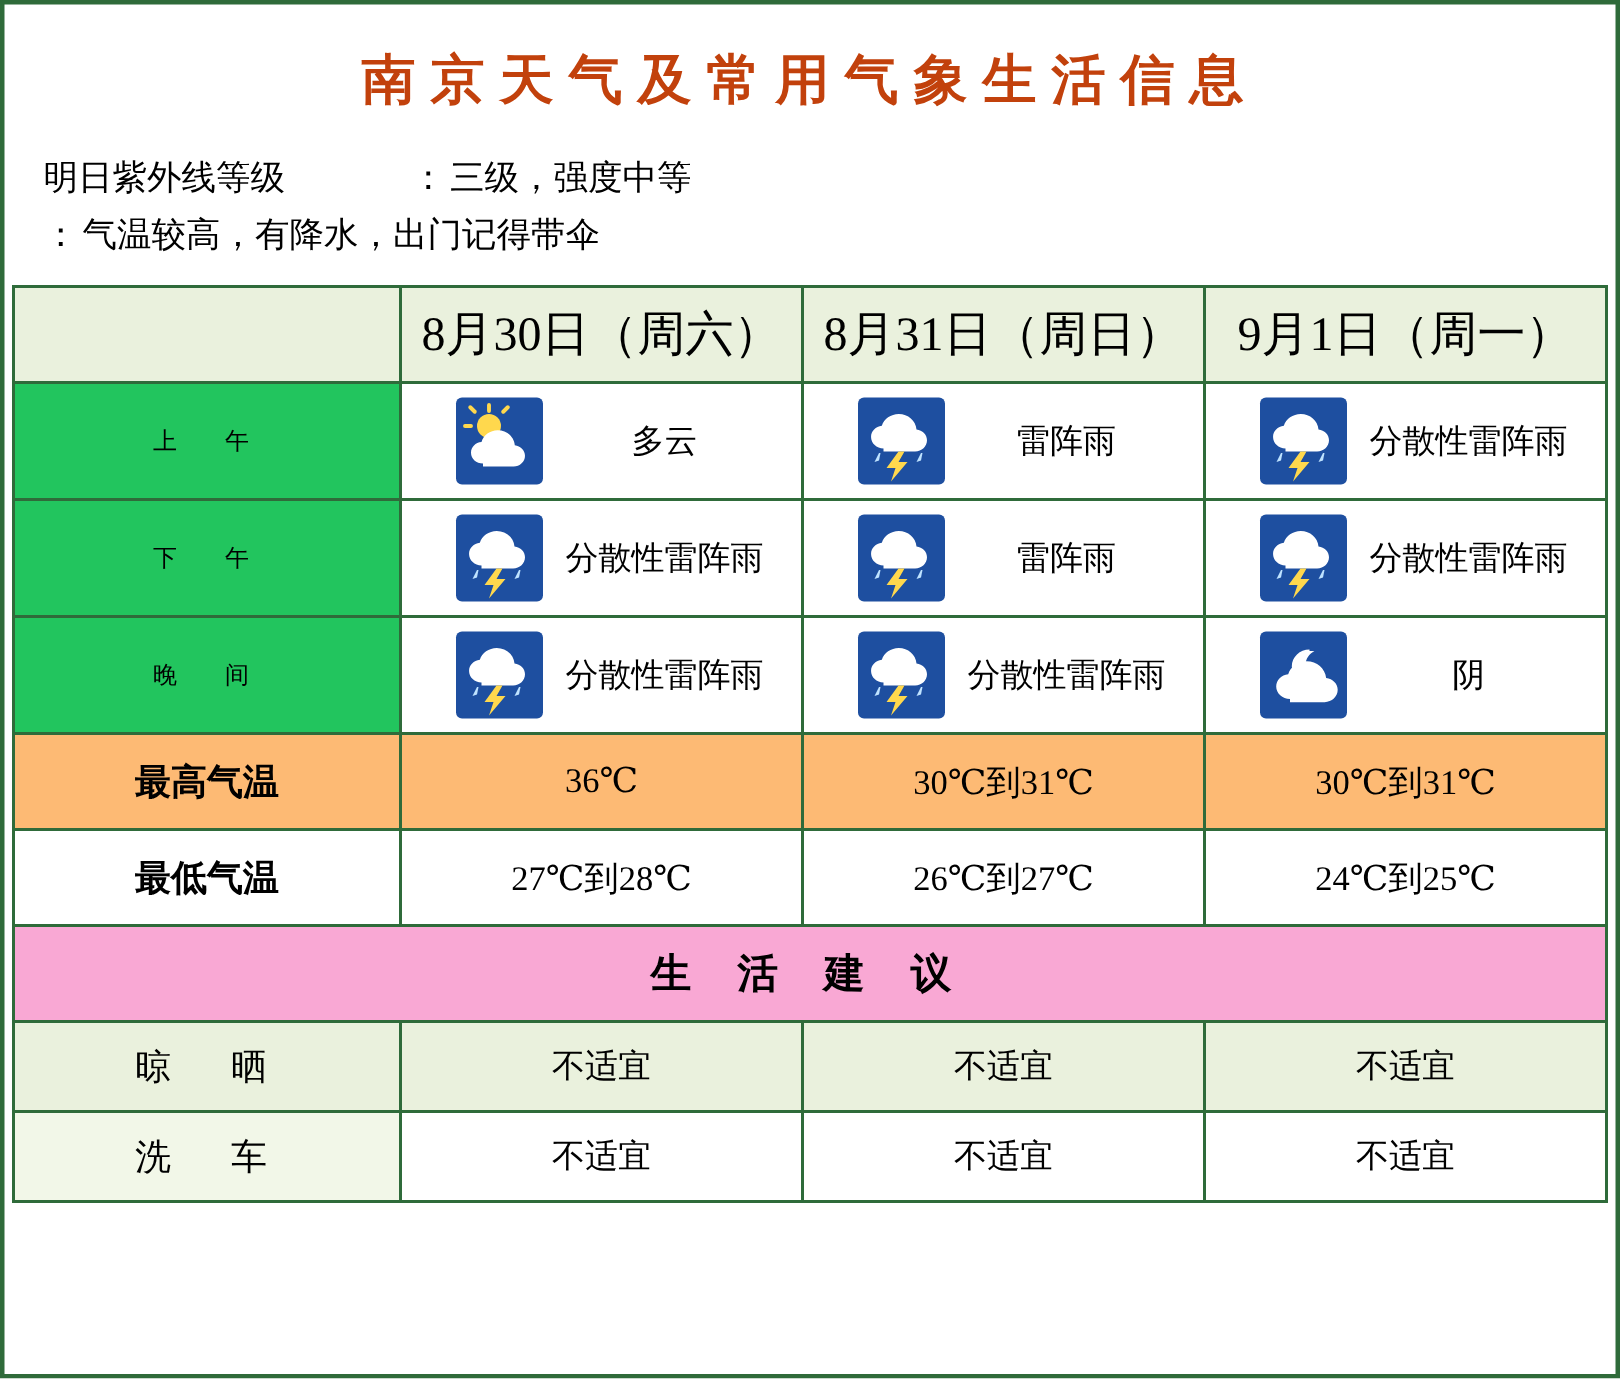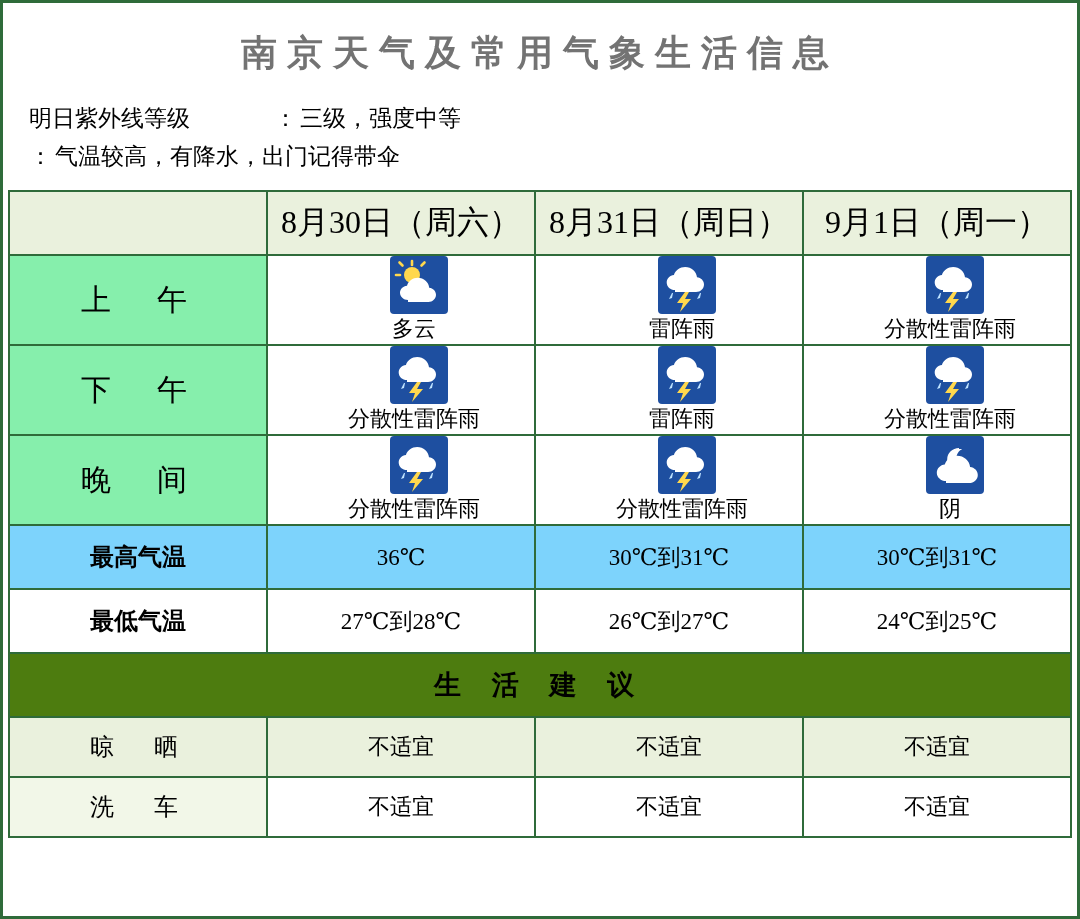--- a/index.html
+++ b/index.html
@@ -22,21 +22,21 @@
     background: #ffffff;
     position: relative;
   }
   .title {
     text-align: center;
     font-size: 36px;
     font-weight: bold;
     letter-spacing: 10px;
     margin-top: 26px;
     margin-bottom: 22px;
-    color: #737373;
+    color: #c2410c;
   }
   .info-block {
     padding-left: 26px;
     padding-right: 20px;
     margin-bottom: 14px;
   }
   .info-row {
     display: flex;
     font-size: 23px;
     line-height: 38px;
@@ -73,41 +73,41 @@
 
   tr.head td {
     height: 62px;
     background: #eaf1dd;
     font-size: 32px;
   }
   tr.period td {
     height: 76px;
   }
   tr.period td.rowlabel {
-    background: #86efac;
+    background: #22c55e;
     letter-spacing: 8px;
-    font-size: 30px;
+    font-size: 16px;
     text-align: center;
   }
   tr.temp td {
     height: 62px;
-    background: #7dd3fc;
+    background: #fdba74;
     font-size: 23px;
   }
   tr.temp td.rowlabel {
     font-weight: bold;
     font-size: 24px;
   }
   tr.temp.alt td {
     background: #ffffff;
     margin-top: 44px;
   }
   tr.section td {
     height: 62px;
-    background: #4d7c0f;
+    background: #f9a8d4;
     font-size: 27px;
     font-weight: bold;
     letter-spacing: 12px;
   }
   tr.advice td {
     height: 58px;
     font-size: 22px;
   }
   tr.advice td.rowlabel {
     background: #f2f7e8;
@@ -118,21 +118,20 @@
     background: #eaf1dd;
   }
 
   .cellwrap {
     display: flex;
     align-items: center;
     justify-content: flex-start;
     padding-left: 36px;
     height: 100%;
     box-sizing: border-box;
-    flex-direction: column;
   }
   .wxtext {
     flex: 1 1 auto;
     text-align: center;
     padding-right: 10px;
     font-size: 22px;
     white-space: nowrap;
   }
   .icon {
     width: 58px;

